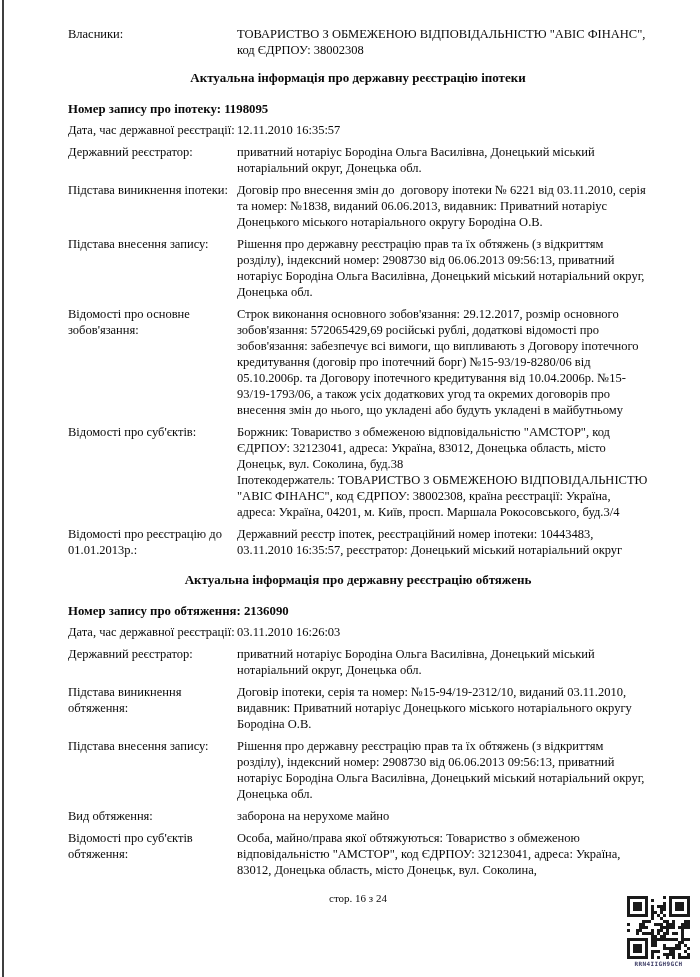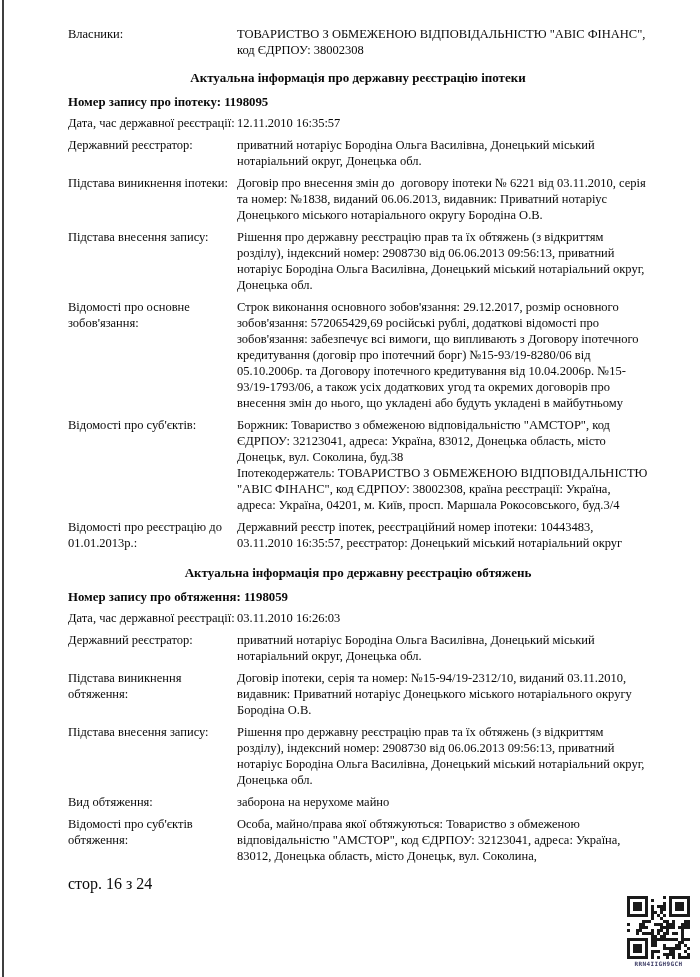--- a/index.html
+++ b/index.html
@@ -20,24 +20,24 @@
     font-size:12.5px;line-height:16px;
   }
   .row{display:flex;margin-bottom:6px;}
   .row .label{width:169px;flex:0 0 169px;white-space:pre-wrap;}
   .row .value{width:410px;flex:1 1 auto;white-space:pre-wrap;}
   .section-heading{
     text-align:center;font-weight:bold;font-size:13px;
     margin:12px 0 6px 0;
   }
   .section-heading.second{margin-top:14px;}
-  .record-line{font-weight:bold;margin:8px 0 5px 0;font-size:12.8px;}
+  .record-line{font-weight:bold;margin:15px 0 5px 0;font-size:12.8px;}
   .owners{margin-bottom:0;}
   .footer-line{
-    margin-top:12px;font-size:16px;
+    text-align:center;margin-top:12px;font-size:11px;
   }
   .qr{
     position:absolute;left:627px;top:896px;width:63px;height:63px;
   }
   .qr-caption{
     position:absolute;left:621px;top:960px;width:75px;
     font-size:6px;line-height:7px;letter-spacing:0.4px;
     text-align:center;color:#3d3d66;
     font-family:"DejaVu Sans Mono",monospace;
     font-weight:bold;
@@ -93,21 +93,21 @@
 
   <div class="row">
     <div class="label">Відомості про реєстрацію до 01.01.2013р.:</div>
     <div class="value">Державний реєстр іпотек, реєстраційний номер іпотеки: 10443483, 03.11.2010 16:35:57, реєстратор: Донецький міський нотаріальний округ</div>
   </div>
 </div>
     </div>
 
     <div>
       <div class="section-heading second">Актуальна інформація про державну реєстрацію обтяжень</div>
-      <div class="record-line">Номер запису про обтяження: 1198059</div>
+      <div class="record-line">Номер запису про обтяження: 2136090</div>
       <div class="rows">
   <div class="row">
     <div class="label">Дата, час державної реєстрації:</div>
     <div class="value">03.11.2010 16:26:03</div>
   </div>
 
   <div class="row">
     <div class="label">Державний реєстратор:</div>
     <div class="value">приватний нотаріус Бородіна Ольга Василівна, Донецький міський нотаріальний округ, Донецька обл.</div>
   </div>

